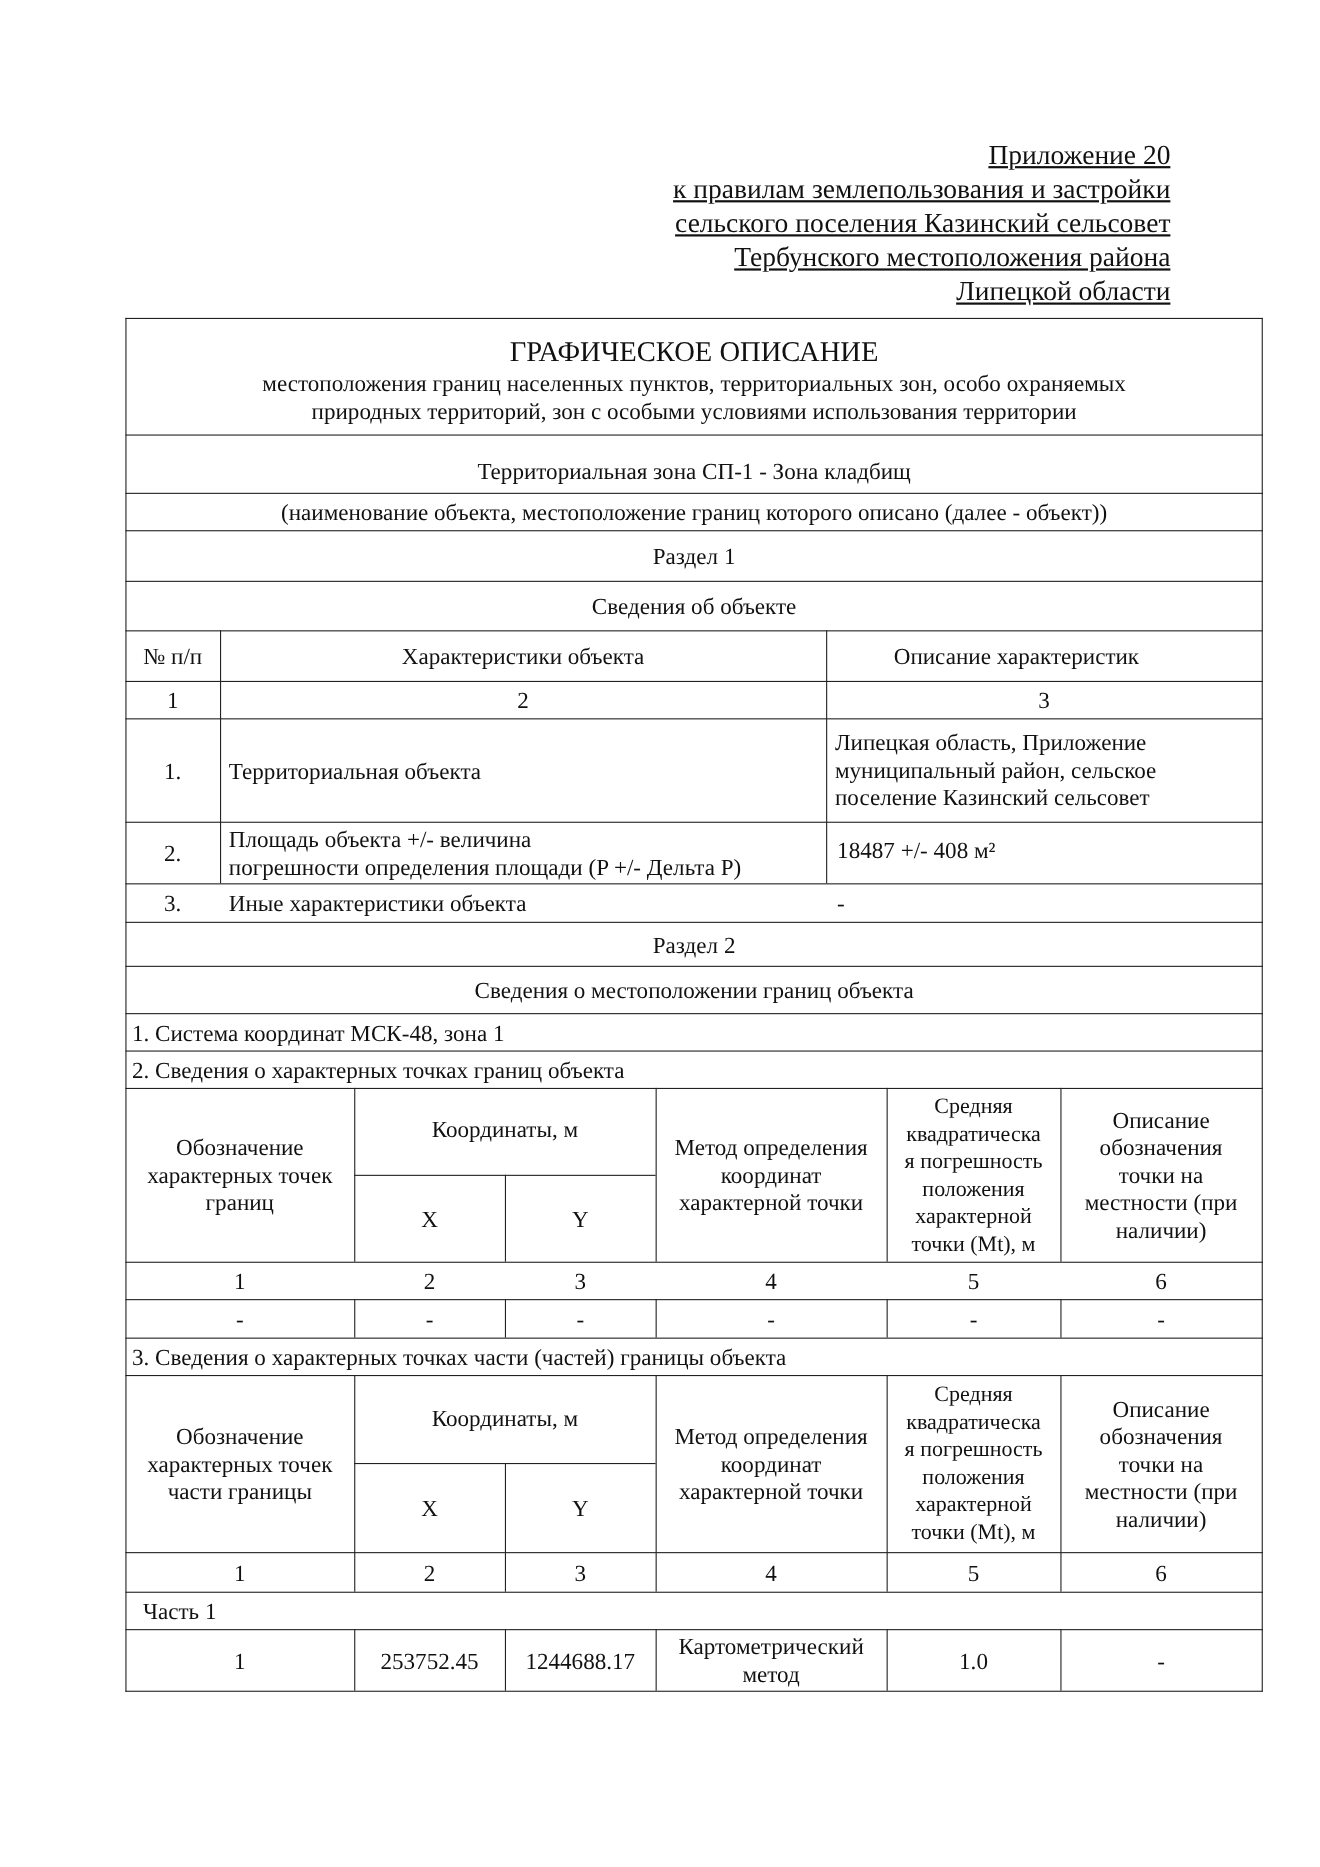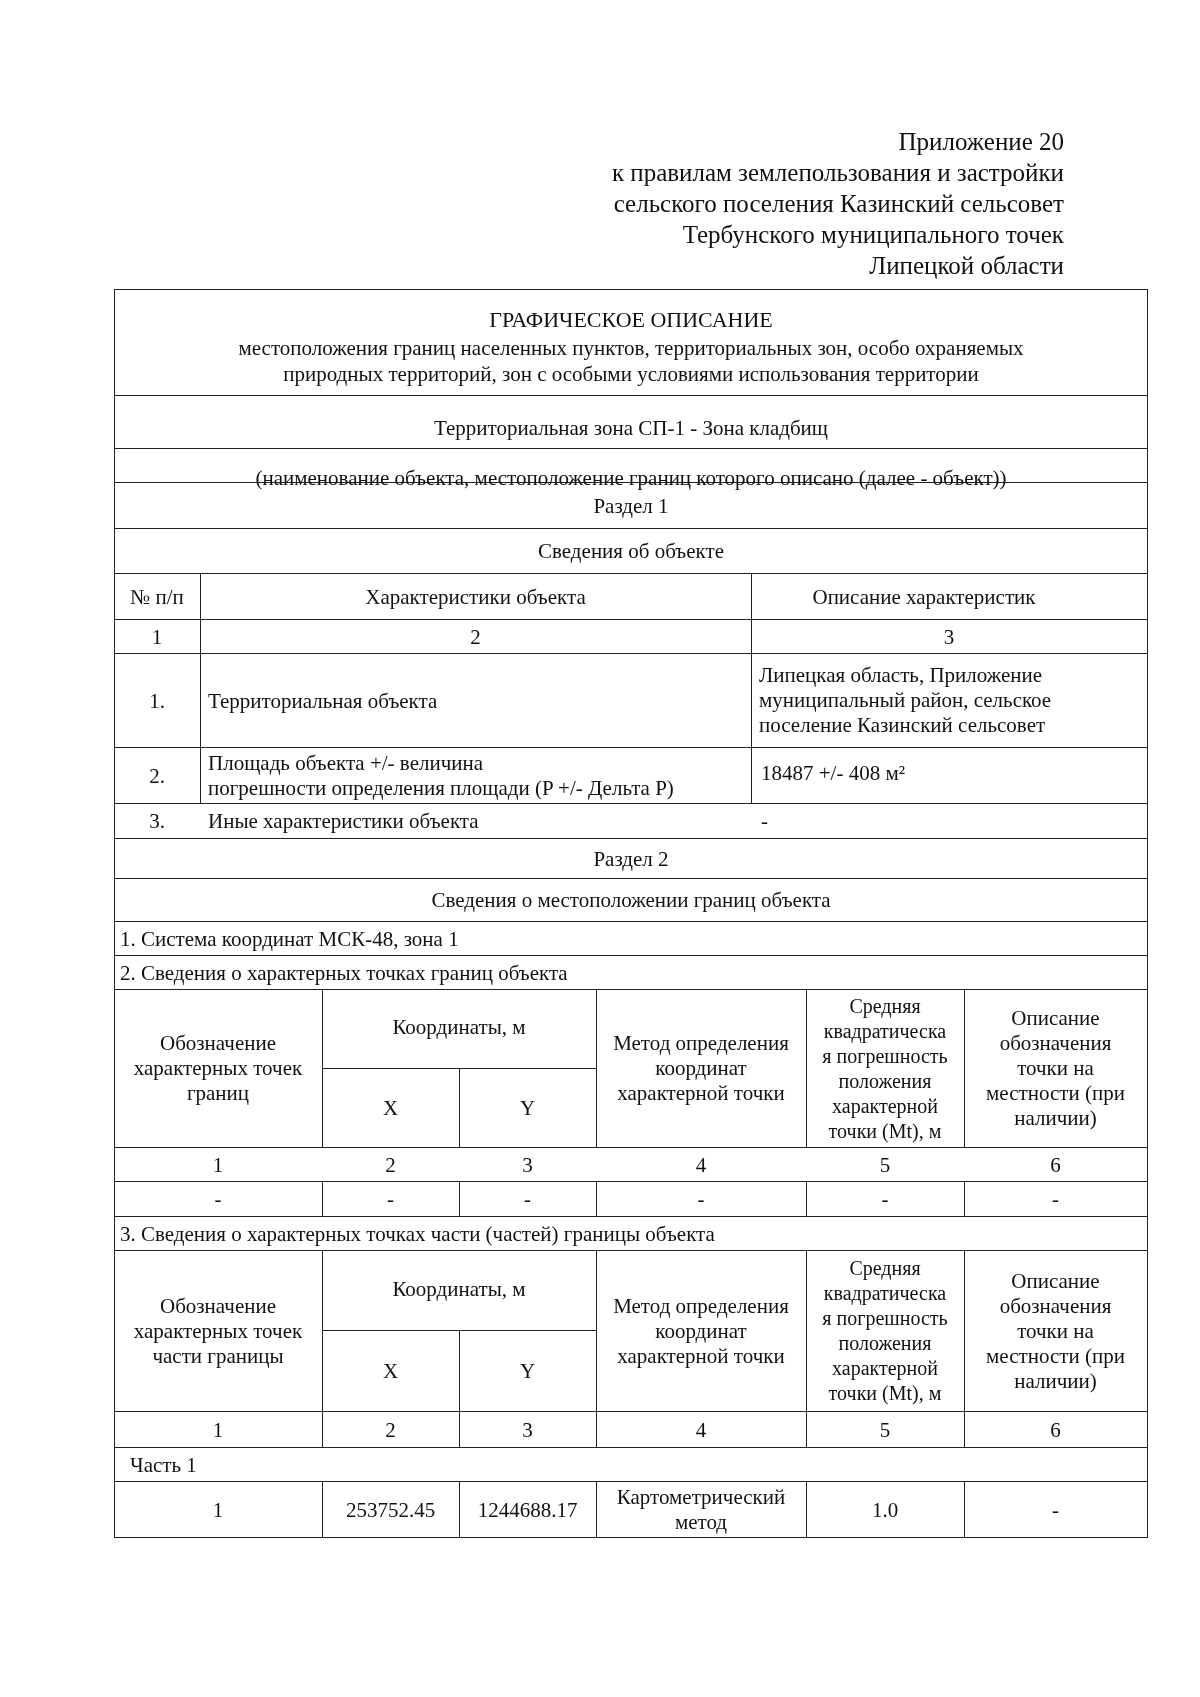--- a/index.html
+++ b/index.html
@@ -1,35 +1,35 @@
 <!DOCTYPE html>
 <html><head>
 <meta charset="utf-8">
 <style>
   html, body { margin: 0; padding: 0; background: #fff; }
   body { width: 1200px; height: 1697px; position: relative; overflow: hidden;
          font-family: "Liberation Serif", "DejaVu Serif", serif; color: #111; }
   .hdr { position: absolute; right: 136px; top: 126px; text-align: right;
          font-size: 25px; line-height: 31px; }
-  .hdr div { white-space: nowrap; }
+  .hdr div { white-space: nowrap; text-decoration: underline; }
   .hl { position: absolute; height: 0; border-top: 1.5px solid #222; }
   .vl { position: absolute; width: 0; border-left: 1.5px solid #222; }
   .cell { position: absolute; display: flex; align-items: center; justify-content: center;
           text-align: center; font-size: 21px; line-height: 26px; }
   .cell.l { justify-content: flex-start; text-align: left; padding-left: 8px; box-sizing: border-box; }
   .cell.ml { line-height: 25px; }
 </style>
 </head>
 <body>
 
 <div class="hdr">
   <div>Приложение 20</div>
   <div>к правилам землепользования и застройки</div>
   <div>сельского поселения Казинский сельсовет</div>
-  <div>Тербунского муниципального точек</div>
+  <div>Тербунского местоположения района</div>
   <div>Липецкой области</div>
 </div>
 
 <div>
 
   <div class="vl" style="left:114px; top:289px; height:1249px;"></div>
   <div class="vl" style="left:1147px; top:289px; height:1249px;"></div>
 
   <div class="hl" style="left:114px; width:1034px; top:289px;"></div>
   <div class="hl" style="left:114px; width:1034px; top:395px;"></div>
@@ -72,26 +72,26 @@
   <div class="vl" style="left:806px; top:1250px; height:161px;"></div>
   <div class="vl" style="left:964px; top:1250px; height:161px;"></div>
 
   <div class="vl" style="left:322px; top:1481px; height:56px;"></div>
   <div class="vl" style="left:459px; top:1481px; height:56px;"></div>
   <div class="vl" style="left:596px; top:1481px; height:56px;"></div>
   <div class="vl" style="left:806px; top:1481px; height:56px;"></div>
   <div class="vl" style="left:964px; top:1481px; height:56px;"></div>
 </div>
 
-<div class="cell" style="left:114px; width:1034px; top:306px; height:28px; font-size:22px;">ГРАФИЧЕСКОЕ ОПИСАНИЕ</div>
+<div class="cell" style="left:114px; width:1034px; top:306px; height:28px; font-size:26px;">ГРАФИЧЕСКОЕ ОПИСАНИЕ</div>
 <div class="cell" style="left:114px; width:1034px; top:335px; height:26px;">местоположения границ населенных пунктов, территориальных зон, особо охраняемых</div>
 <div class="cell" style="left:114px; width:1034px; top:361px; height:26px;">природных территорий, зон с особыми условиями использования территории</div>
 
 <div class="cell" style="left:114px; width:1034px; top:408px; height:40px;">Территориальная зона СП-1 - Зона кладбищ</div>
-<div class="cell" style="left:114px; width:1034px; top:449px; height:33px;margin-top:12px;">(наименование объекта, местоположение границ которого описано (далее - объект))</div>
+<div class="cell" style="left:114px; width:1034px; top:449px; height:33px;">(наименование объекта, местоположение границ которого описано (далее - объект))</div>
 
 <div class="cell" style="left:114px; width:1034px; top:483px; height:45px;">Раздел 1</div>
 <div class="cell" style="left:114px; width:1034px; top:529px; height:44px;">Сведения об объекте</div>
 
 <div class="cell" style="left:114px; width:86px; top:574px; height:45px;">№ п/п</div>
 <div class="cell" style="left:200px; width:551px; top:574px; height:45px;">Характеристики объекта</div>
 <div class="cell" style="left:726px; width:396px; top:574px; height:45px;">Описание характеристик</div>
 
 <div class="cell" style="left:114px; width:86px; top:620px; height:33px;">1</div>
 <div class="cell" style="left:200px; width:551px; top:620px; height:33px;">2</div>

